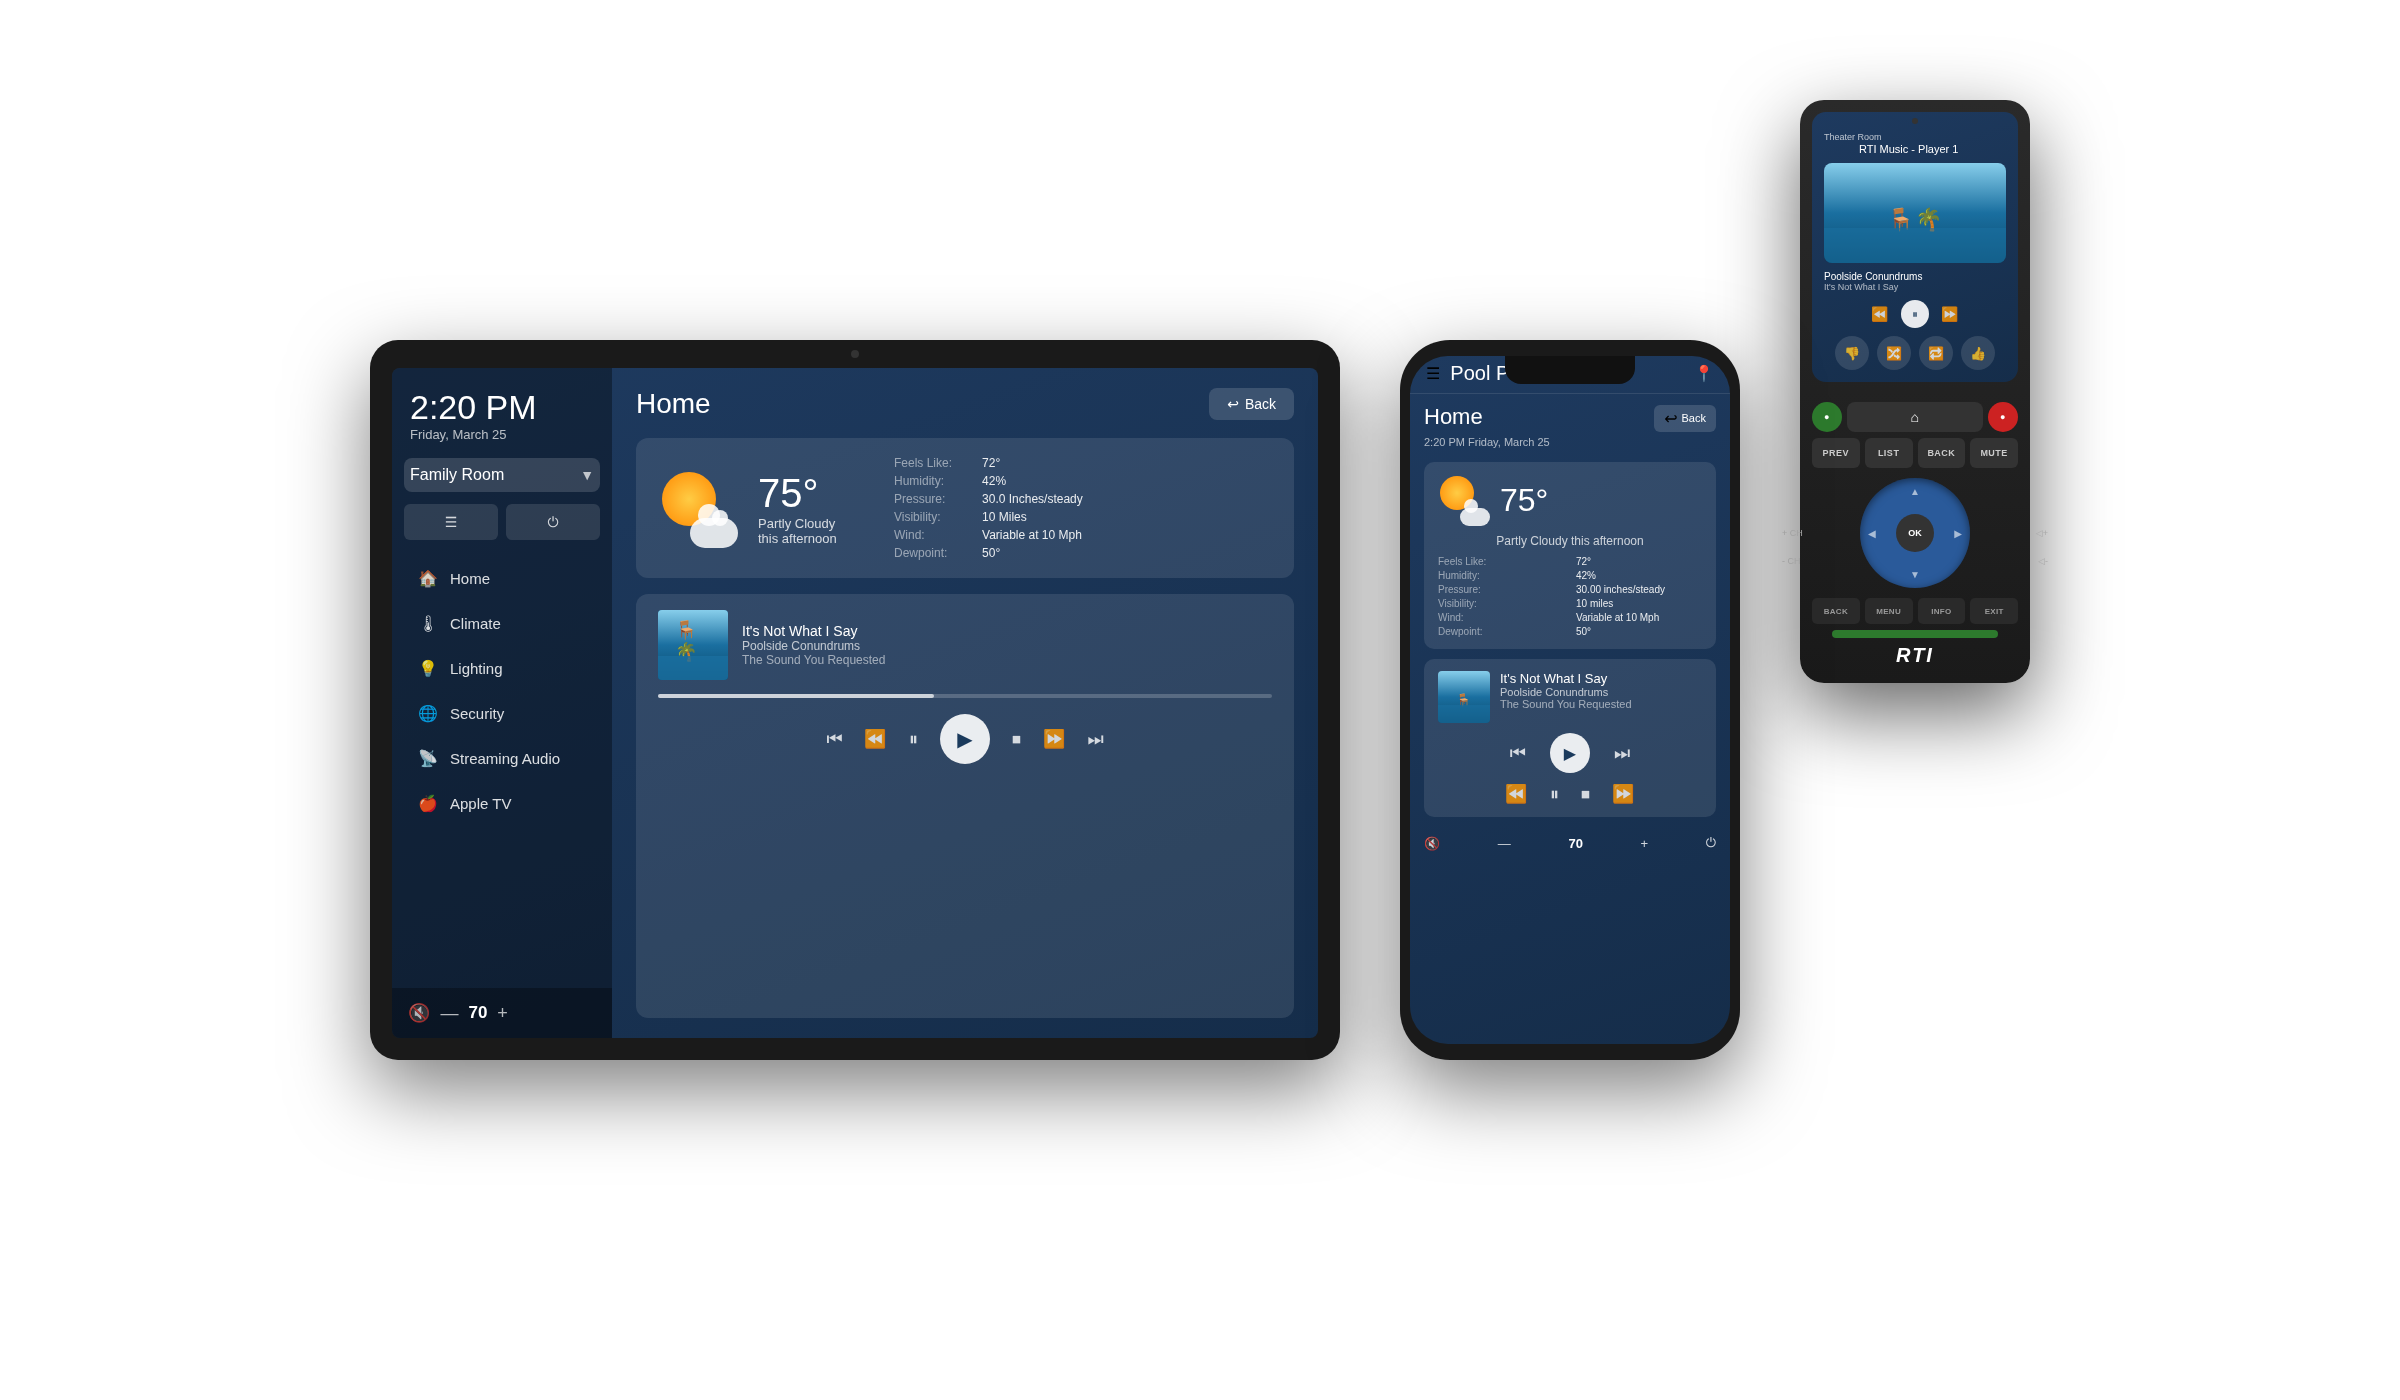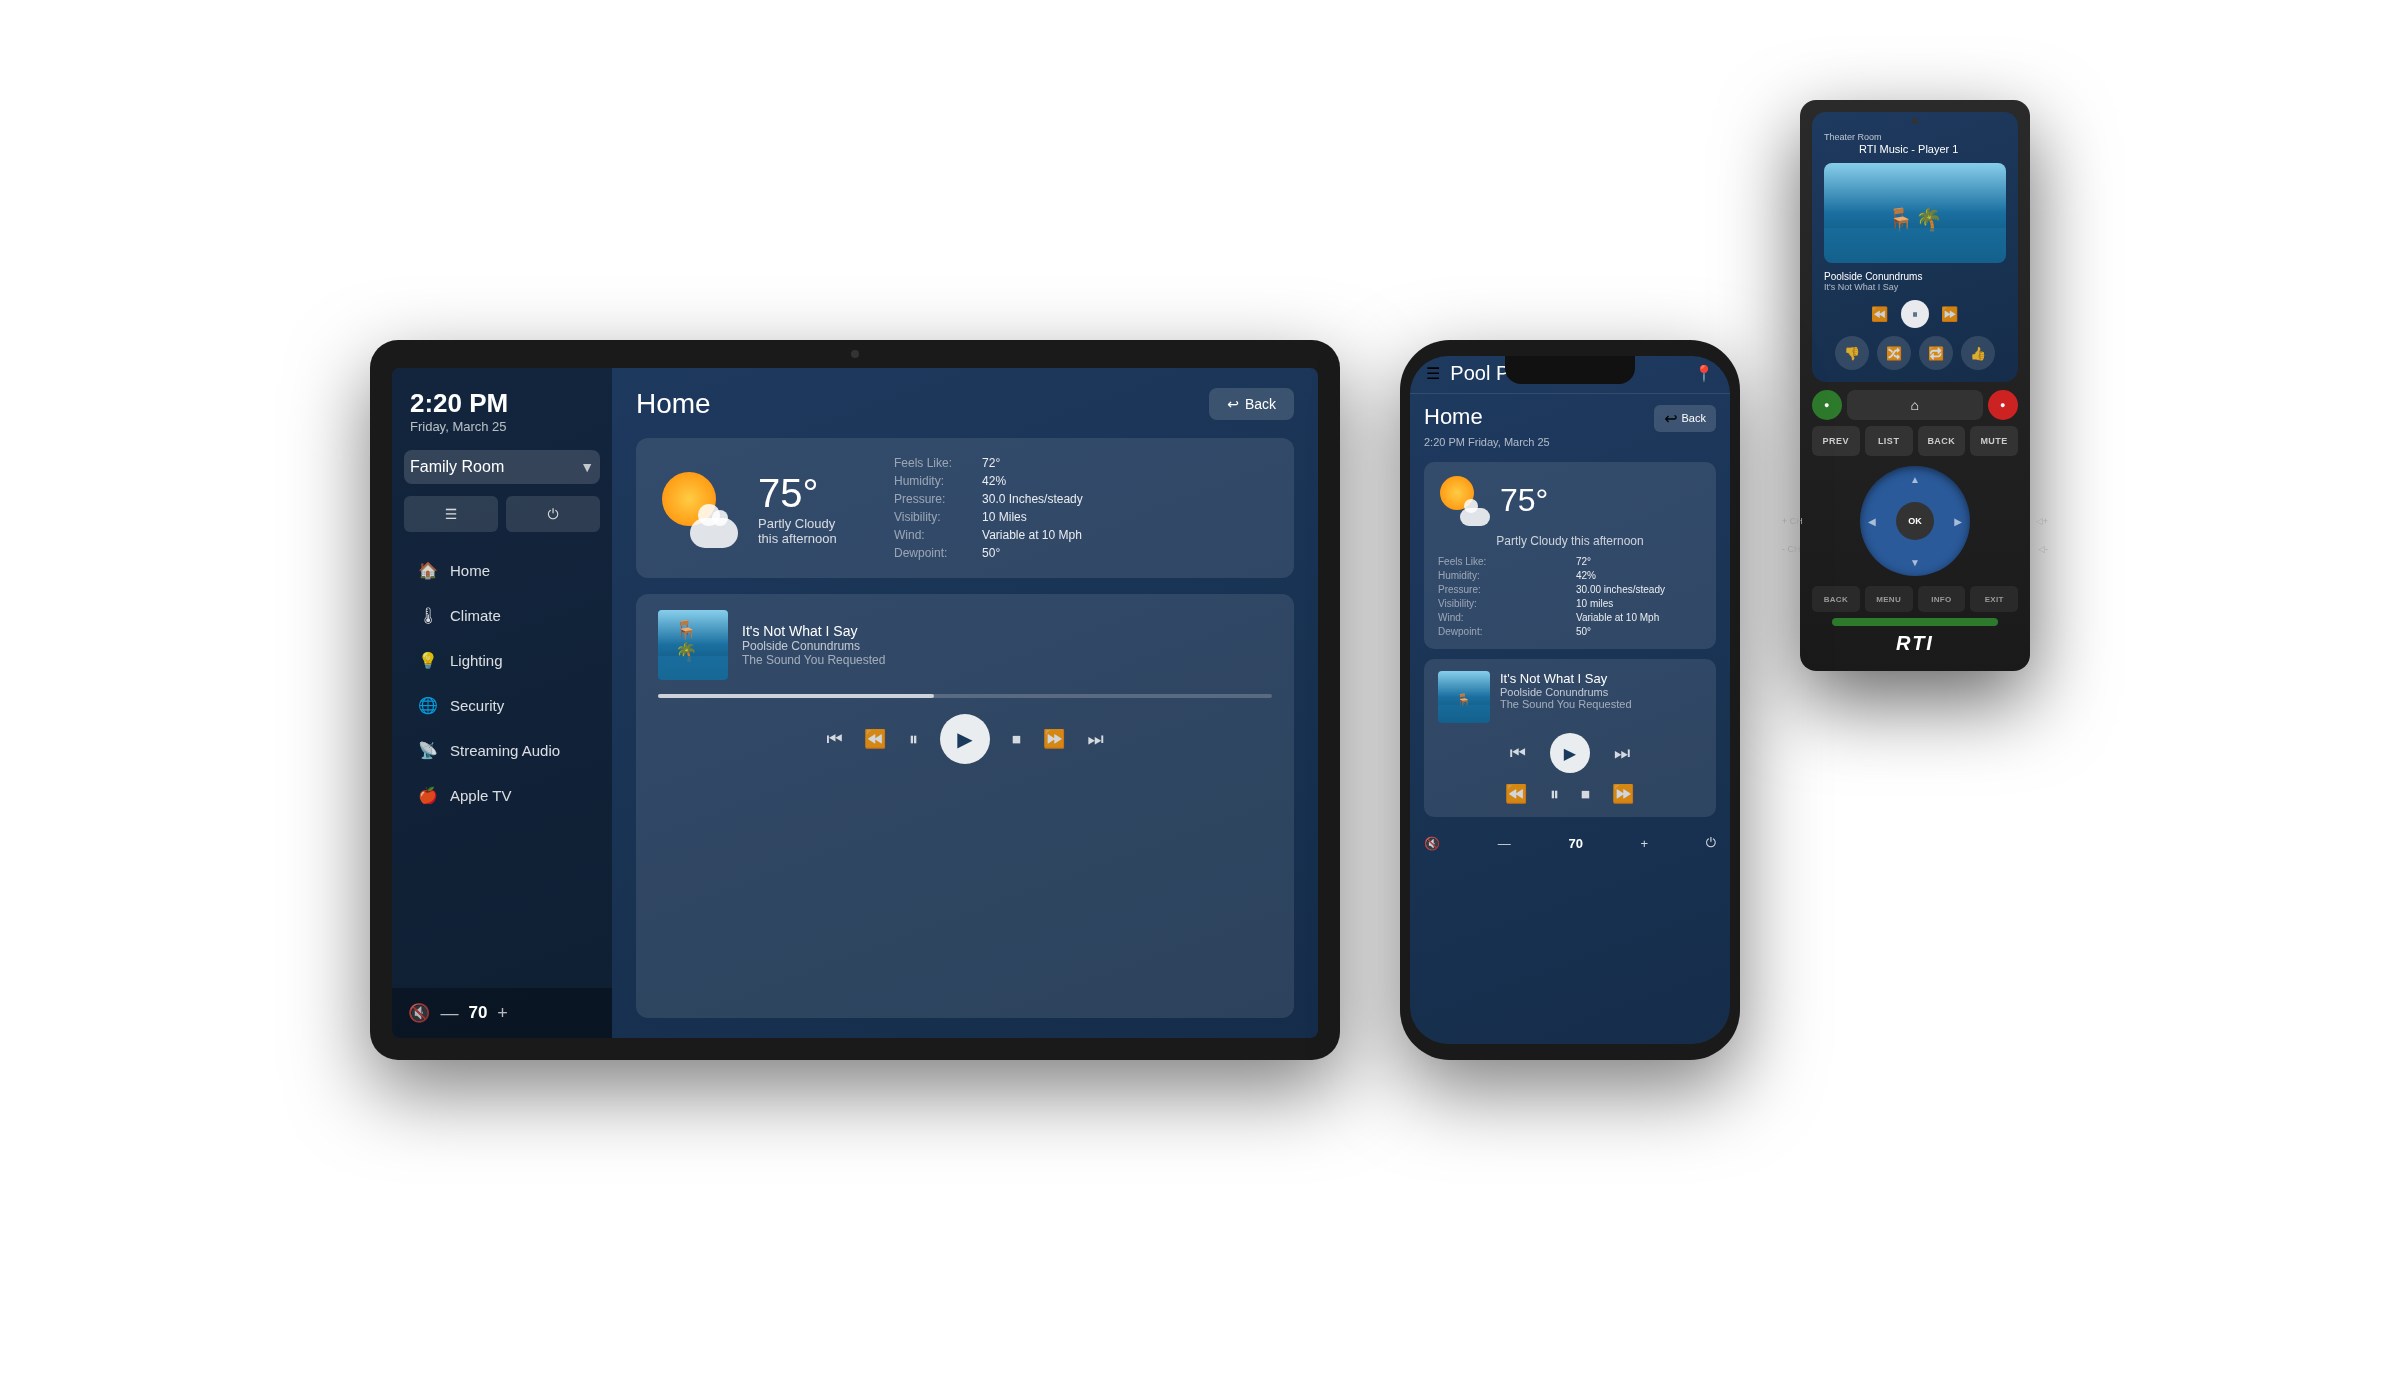--- a/index.html
+++ b/index.html
@@ -62,22 +62,22 @@
       display: flex;
       flex-direction: column;
       padding: 20px 0 0 0;
       flex-shrink: 0;
     }
     .tablet-time {
       padding: 0 18px 16px 18px;
     }
     .tablet-time-value {
       color: #fff;
-      font-size: 26px;
-      font-weight: 700;
+      font-size: 34px;
+      font-weight: 400;
     }
     .tablet-date {
       color: rgba(255,255,255,0.7);
       font-size: 13px;
     }
     .tablet-room-selector {
       margin: 0 12px 12px 12px;
       background: rgba(255,255,255,0.15);
       border-radius: 8px;
       padding: 8px 6px;
@@ -540,27 +540,27 @@
       align-items: center;
       justify-content: space-between;
       padding: 8px 0;
       color: rgba(255,255,255,0.8);
       font-size: 13px;
     }
 
     
     .remote-outer {
       background: linear-gradient(180deg, #2a2a2a 0%, #1a1a1a 100%);
-      border-radius: 16px;
+      border-radius: 24px;
       padding: 12px;
       box-shadow: 0 30px 80px rgba(0,0,0,0.6);
       width: 230px;
       display: flex;
       flex-direction: column;
-      gap: 8px;
+      gap: 20px;
       align-self: flex-start;
       margin-top: 60px;
     }
     .remote-screen {
       background: linear-gradient(160deg, #1e3a5f 0%, #152d4a 100%);
       border-radius: 14px;
       padding: 12px;
       position: relative;
     }
     .remote-cam {

